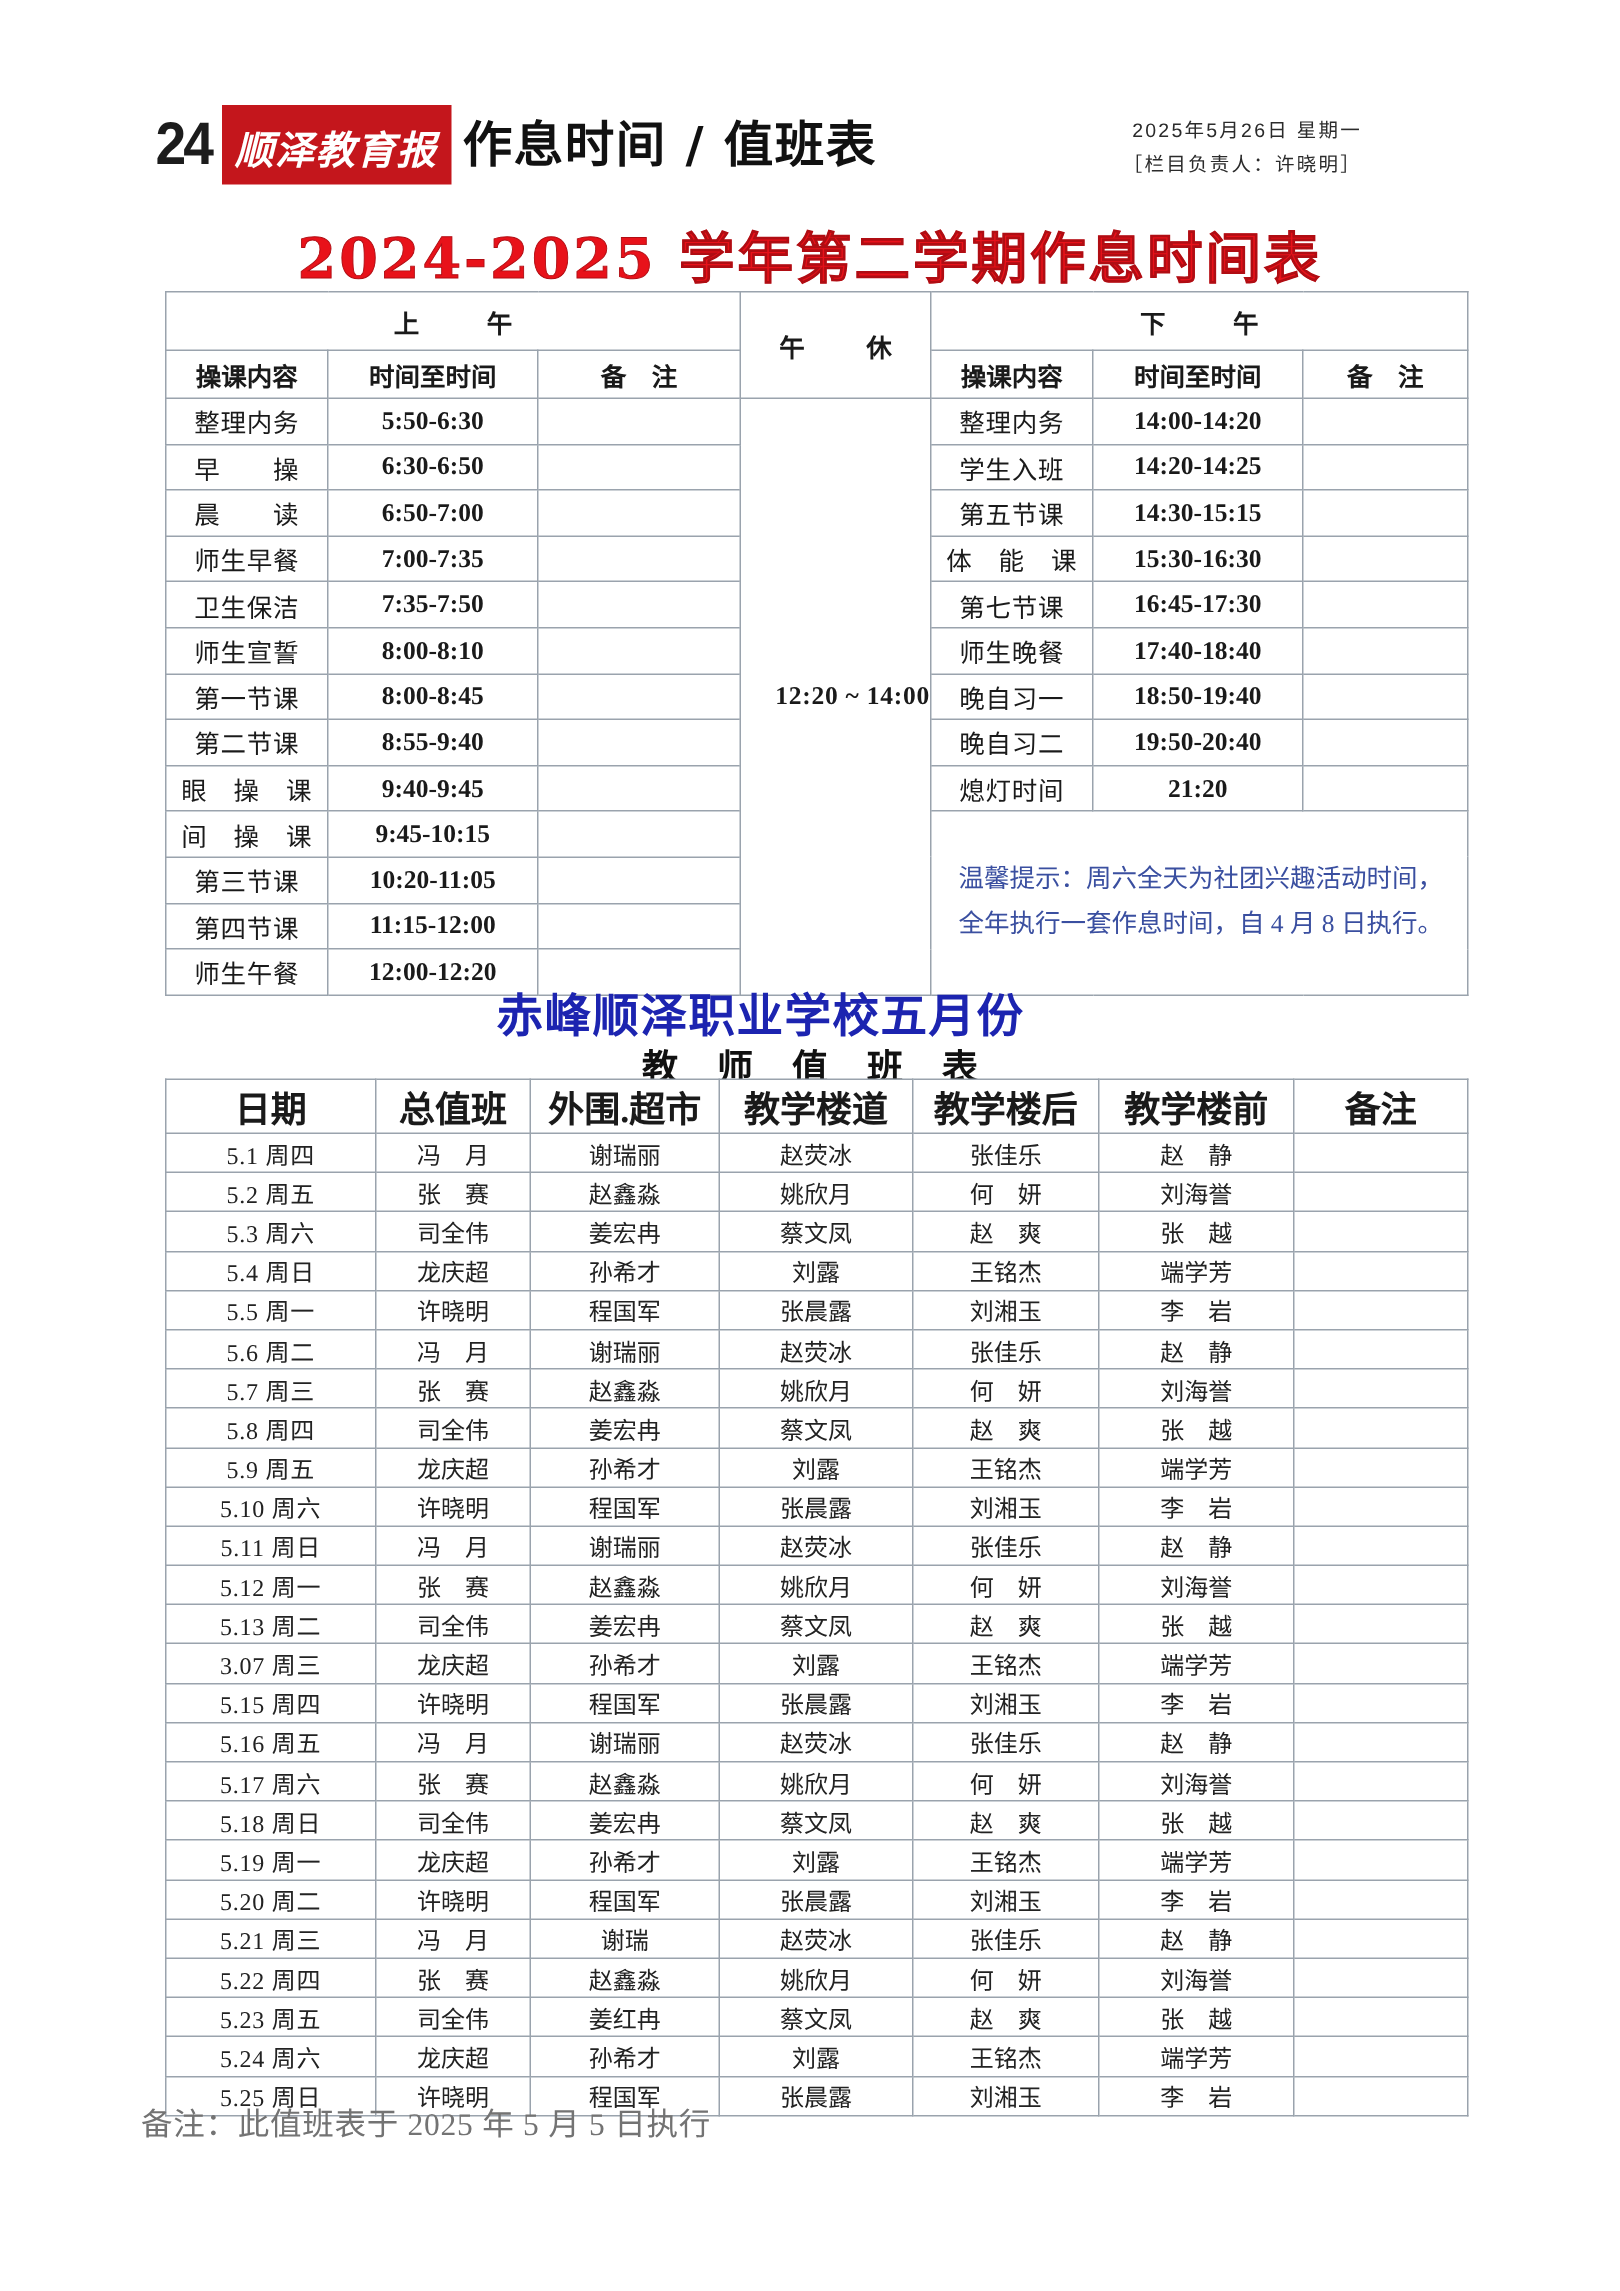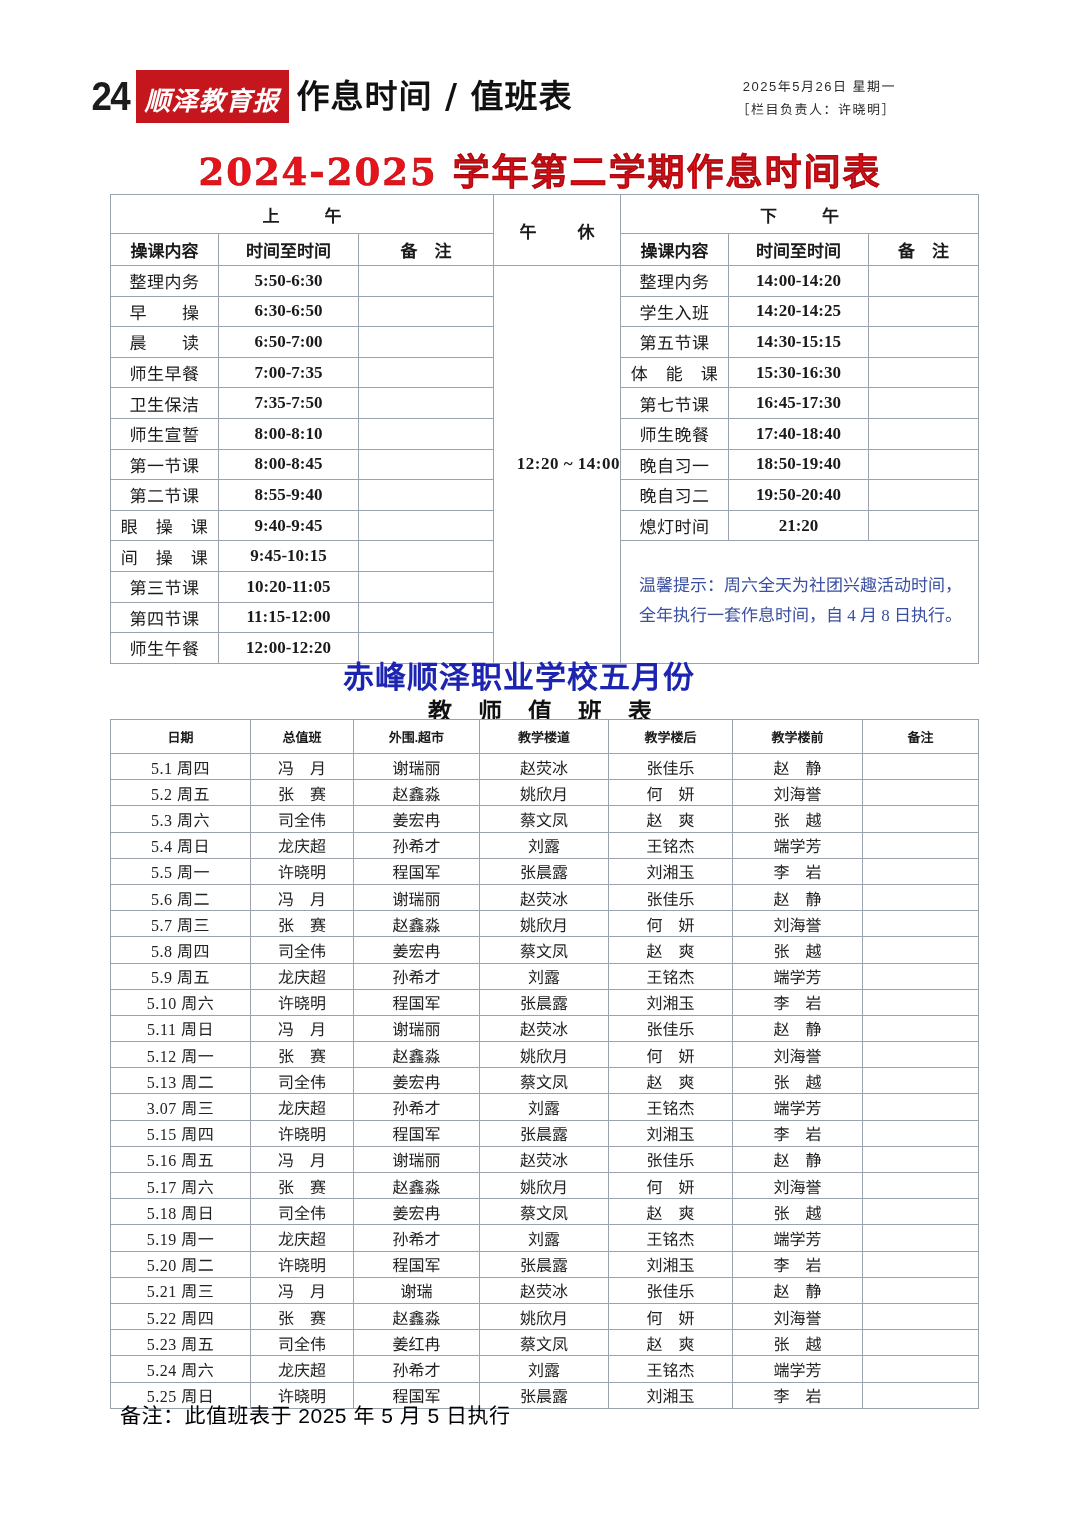--- a/index.html
+++ b/index.html
@@ -12,21 +12,21 @@
     height: 1527px;
     font-family: "Liberation Serif", "DejaVu Serif", serif;
     color: #1a1a1a;
     position: relative;
     overflow: hidden;
   }
 
   
   .masthead {
     position: absolute;
-    left: 0; top: 0;
+    left: 12px; top: 0;
     width: 984px;
     height: 132px;
   }
   .masthead-left {
     position: absolute;
     left: 90px;
     top: 74px;
     display: flex;
     align-items: center;
     height: 44px;
@@ -152,21 +152,21 @@
     line-height: 1.75;
     text-align: center;
     padding: 6px 12px 8px 14px;
     font-family: "Liberation Serif", "DejaVu Serif", serif;
   }
   .blank-cell { background: #ffffff; }
 
   
   .duty-title-1 {
     position: absolute;
-    left: 12px; top: 652px;
+    left: 0; top: 652px;
     width: 1014px;
     text-align: center;
     font-family: "DejaVu Serif", serif;
     font-weight: bold;
     font-size: 31px;
     color: #1c24b0;
     letter-spacing: 1px;
   }
   .duty-title-2 {
     position: absolute;
@@ -184,43 +184,43 @@
   
   .duty-wrap {
     position: absolute;
     left: 110px;
     top: 719px;
     width: 868px;
   }
   .duty-table { width: 868px; }
   .duty-table th {
     height: 33px;
-    font-size: 13px;
+    font-size: 24px;
     font-weight: bold;
     font-family: "Liberation Serif", "DejaVu Serif", serif;
   }
   .duty-table td {
     height: 25.2px;
     font-size: 16px;
     font-family: "Liberation Serif", "DejaVu Serif", serif;
     color: #222;
   }
   .duty-table td.date {
     font-family: "Liberation Serif", "DejaVu Serif", serif;
     letter-spacing: 0.5px;
   }
 
   
   .footer-note {
     position: absolute;
-    left: 120px;
+    left: 94px;
     top: 1399px;
-    font-family: Liberation Sans, sans-serif;
+    font-family: Liberation Serif, serif;
     font-size: 21px;
-    color: #000000;
+    color: #737373;
     letter-spacing: 0.5px;
   }
 </style>
 </head>
 <body>
 
 <div class="masthead">
   <div class="masthead-left">
     <span class="issue-number">24</span>
     <span class="paper-name">顺泽教育报</span>

